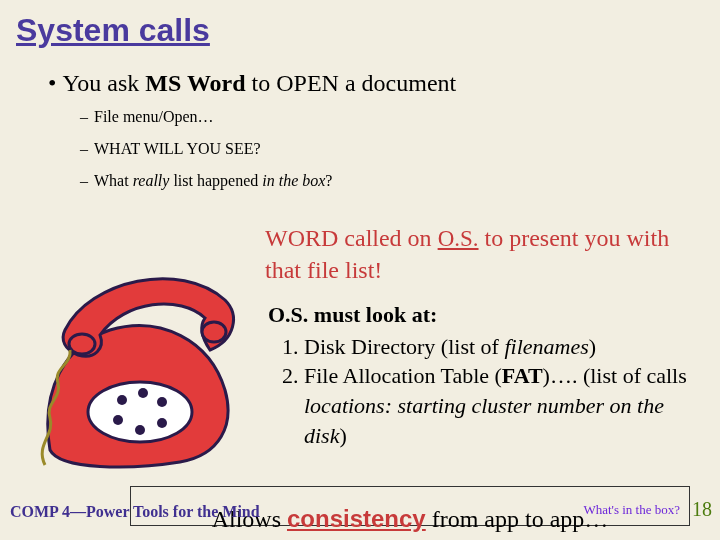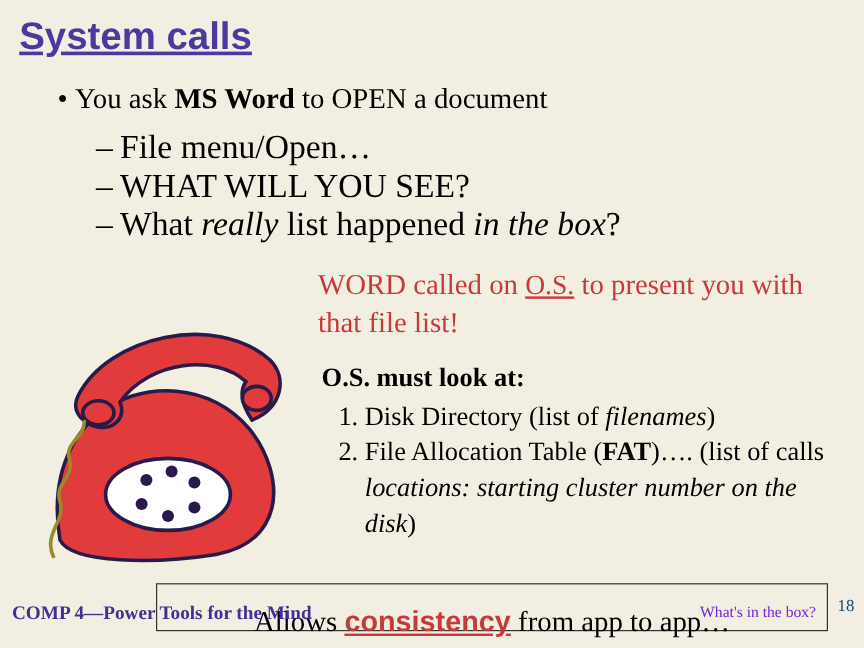--- a/index.html
+++ b/index.html
@@ -26,21 +26,21 @@
     top: 70px;
     left: 48px;
     font-size: 24px;
     color: #000;
   }
   .bullet-main .dot { margin-right: 6px; }
   .bullet-main strong { font-weight: bold; }
   .sub {
     position: absolute;
     left: 80px;
-    font-size: 28px;
+    font-size: 16px;
     color: #000;
     text-align: center;
   }
   .sub .dash { margin-right: 6px; }
   .sub1 { top: 108px; }
   .sub2 { top: 140px; }
   .sub3 { top: 172px; }
   .sub3 em { font-style: italic; }
   .wordcall {
     position: absolute;
@@ -102,22 +102,22 @@
     position: absolute;
     top: 502px;
     right: 40px;
     font-size: 13px;
     color: #6d28d9;
   }
   .pagenum {
     position: absolute;
     top: 498px;
     right: 8px;
-    font-size: 14px;
-    color: #0c4a6e;
+    font-size: 20px;
+    color: #4d7c0f;
   }
   .phone {
     position: absolute;
     top: 240px;
     left: 30px;
     width: 220px;
     height: 230px;
   }
 </style>
 </head>

